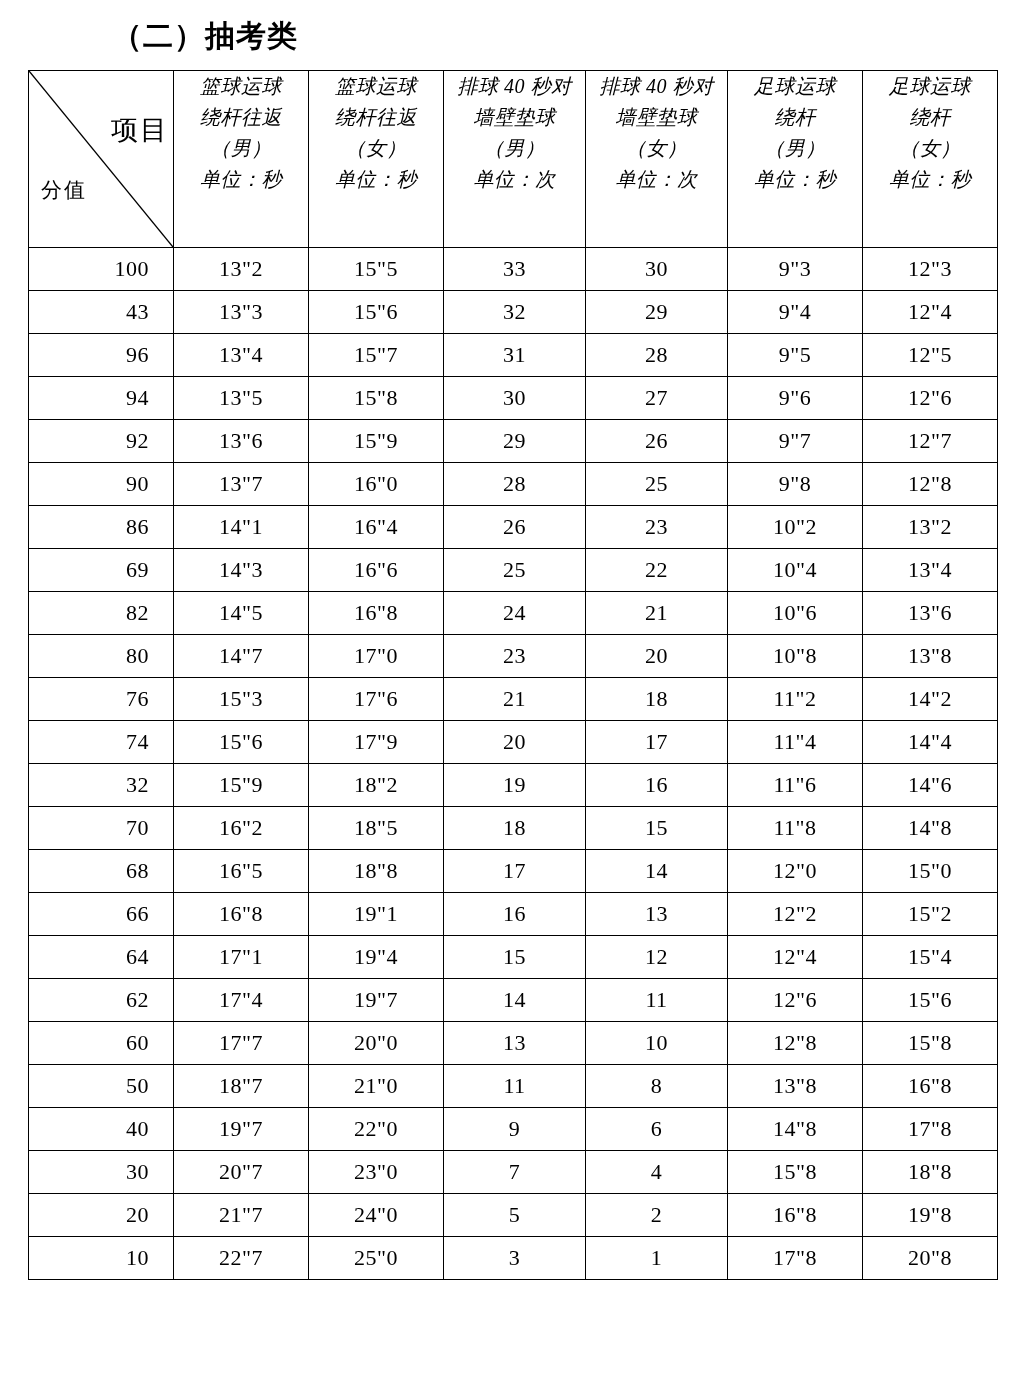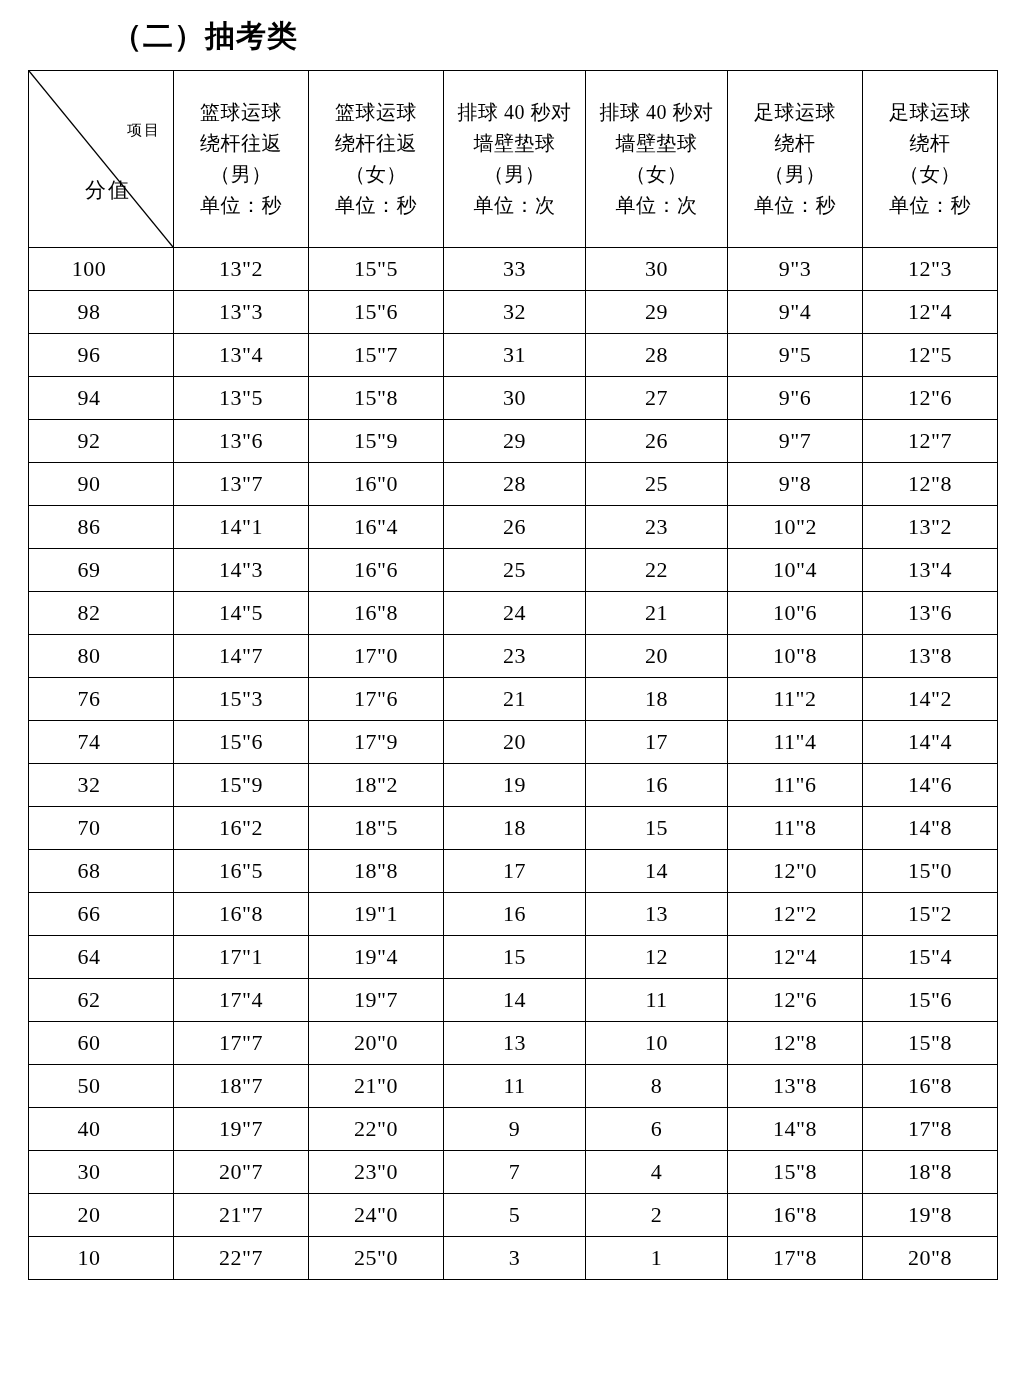--- a/index.html
+++ b/index.html
@@ -72,65 +72,65 @@
     width: 100%;
     height: 100%;
     pointer-events: none;
   }
   .corner-diag line {
     stroke: #000000;
     stroke-width: 1.4;
   }
   .corner-top {
     position: absolute;
-    right: 12px;
+    right: 4px;
     top: 46px;
-    font-size: 15px;
+    font-size: 27px;
     line-height: 26px;
     letter-spacing: 2px;
     white-space: nowrap;
   }
   .corner-bottom {
     position: absolute;
     left: 12px;
     bottom: 44px;
     font-size: 21px;
     line-height: 26px;
     letter-spacing: 2px;
     white-space: nowrap;
-    margin-left: 44px;
   }
 
   .hdr-stack {
     display: flex;
     flex-direction: column;
-    justify-content: center;
+    justify-content: flex-start;
     align-items: center;
     height: 176px;
     padding: 0 4px;
     box-sizing: border-box;
+    font-style: italic;
   }
   .hdr-line {
     font-size: 20px;
     line-height: 31px;
     white-space: nowrap;
     letter-spacing: 0.5px;
   }
 
   
   tbody td {
     height: 42px;
     font-size: 22px;
     line-height: 42px;
     letter-spacing: 0.5px;
     white-space: nowrap;
   }
   tbody td.score-cell {
     padding-right: 24px;
-    text-align: center;
+    text-align: right;
   }
 </style>
 </head>
 <body>
 
 <div class="page">
 
   <div class="doc-title">（二）抽考类</div>
 
   <table class="score-table">
@@ -214,21 +214,21 @@
         <tr>
           <td class="score-cell">100</td>
           <td>13"2</td>
           <td>15"5</td>
           <td>33</td>
           <td>30</td>
           <td>9"3</td>
           <td>12"3</td>
         </tr>
         <tr>
-          <td class="score-cell">98</td>
+          <td class="score-cell">43</td>
           <td>13"3</td>
           <td>15"6</td>
           <td>32</td>
           <td>29</td>
           <td>9"4</td>
           <td>12"4</td>
         </tr>
         <tr>
           <td class="score-cell">96</td>
           <td>13"4</td>

